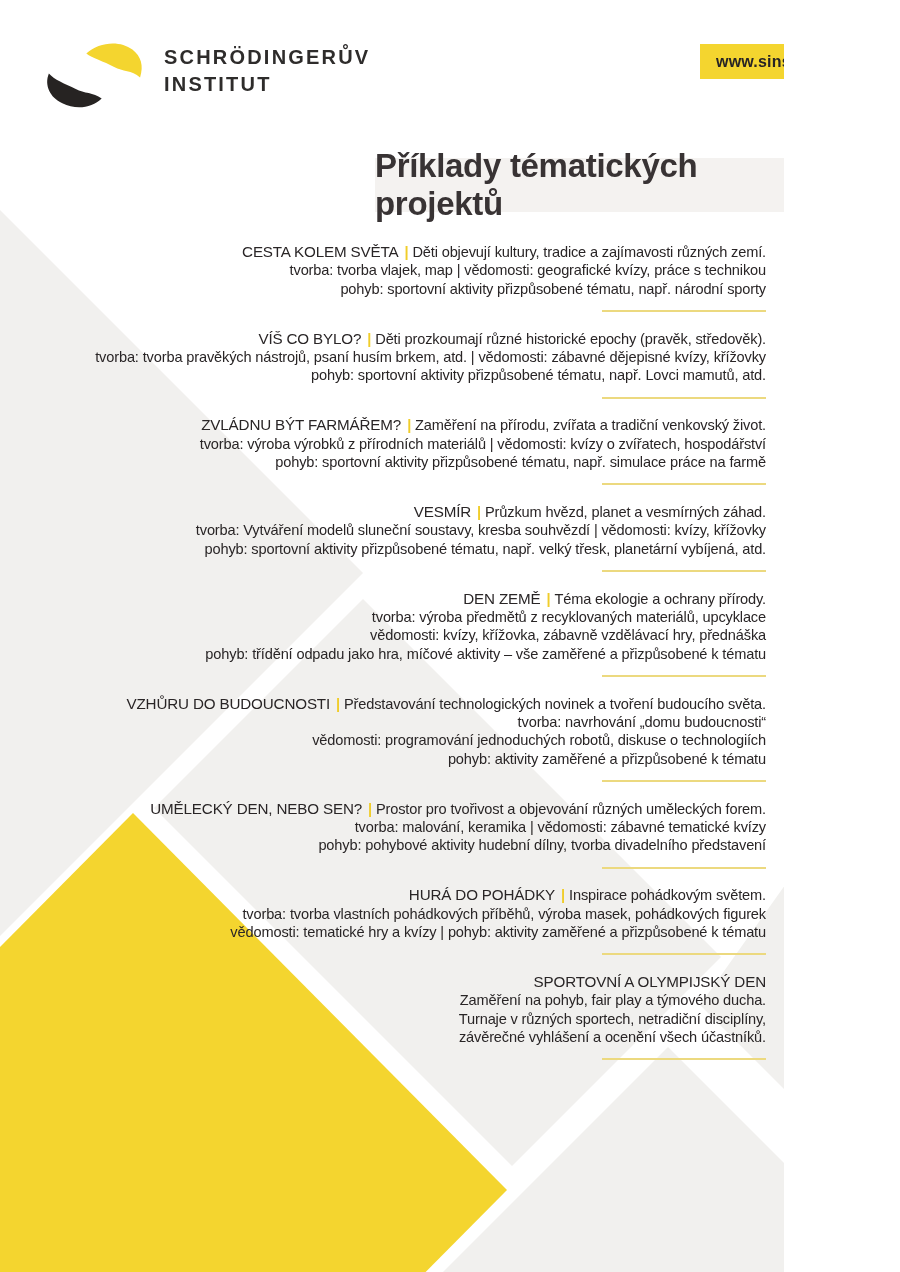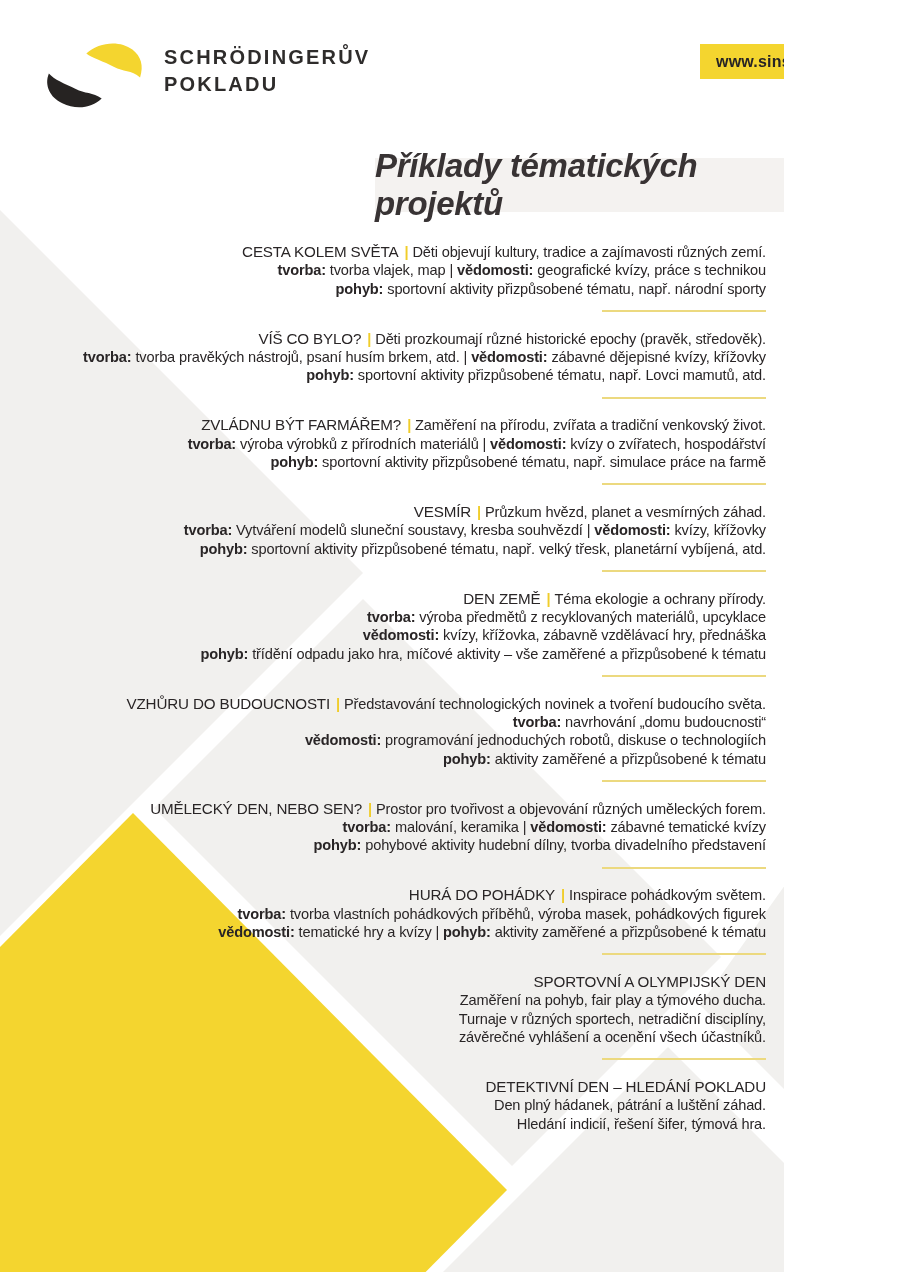--- a/index.html
+++ b/index.html
@@ -17,28 +17,28 @@
   .tile-yellow{fill:var(--yellow,#f4d52f);}
   
   .logo-wrap{position:absolute;left:38px;top:40px;z-index:2;display:flex;align-items:flex-start;}
   .logo-mark{width:112px;height:72px;}
   .logo-text{margin-left:14px;margin-top:4px;color:#2e2c2b;font-size:20px;font-weight:600;letter-spacing:2.2px;line-height:27px;}
   .url-box{position:absolute;left:700px;top:44px;width:160px;height:35px;z-index:2;
     background:var(--yellow,#f4d52f);display:flex;align-items:center;justify-content:center;
     color:#272425;font-weight:700;font-size:16px;letter-spacing:0.2px;}
   
   .title-strip{position:absolute;left:375px;top:158px;right:0;height:54px;z-index:1;
-    background:var(--strip-gray,#f4f2f0);display:flex;align-items:center;justify-content:flex-start;font-style:italic;}
+    background:var(--strip-gray,#f4f2f0);display:flex;align-items:center;justify-content:flex-start;}
   .title-strip h1{margin:0;padding-right:20px;font-size:33px;font-weight:700;color:#383334;letter-spacing:-0.3px;}
   
   .projects{position:absolute;right:18px;top:243px;width:726px;z-index:1;text-align:right;
     color:var(--text-dark,#292526);font-size:14.6px;letter-spacing:-0.15px;line-height:18.4px;}
   .line{white-space:nowrap;}
   .sec-title{font-weight:400;font-size:15.2px;}
-  .b{font-weight:700;}
+  .b{font-weight:400;}
   .pipe{color:var(--pipe-yellow,#f0cd2a);font-weight:700;padding:0 4px 0 6px;}
   .rule{display:inline-block;width:164px;height:2px;background:var(--rule-yellow,#ecd97f);
     margin-top:5px;margin-bottom:0;}
   .section{margin-bottom:13px;}
   .section.no-rule{margin-bottom:34px;}
 </style>
 </head>
 <body>
 
 <div id="page">
@@ -52,21 +52,21 @@
     <polygon class="tile-yellow" points="133,813 507,1190 133,1567 -241,1190"></polygon>
   </svg>
 
   <div class="logo-wrap">
     <svg class="logo-mark" viewBox="0 0 110 75" aria-hidden="true">
       <path fill="#f4d52f" d="M47,14 C60,2 82,0 95,10 C104,17 107,27 103,39 C94,31 85,33 76,28 C65,22 53,19 47,14 Z"></path>
       <path fill="#262322" d="M8,35 C3,47 9,60 22,66 C36,73 53,71 63,61 C54,54 45,56 36,51 C25,46 13,41 8,35 Z"></path>
     </svg>
     <div class="logo-text">
       <div>SCHRÖDINGERŮV</div>
-      <div>POKLADU</div>
+      <div>INSTITUT</div>
     </div>
   </div>
 
   <div class="url-box">
     <span>www.sinstitut.cz</span>
   </div>
 
   <div class="title-strip">
     <h1>Příklady tématických projektů</h1>
   </div>
@@ -74,20 +74,15 @@
   <div class="projects">
       <div class="section"><div class="line title-line"><span class="sec-title">CESTA KOLEM SVĚTA</span><span class="pipe">|</span><span>Děti objevují kultury, tradice a zajímavosti různých zemí.</span></div><div class="line"><span class="b">tvorba:</span><span> tvorba vlajek, map | </span><span class="b">vědomosti:</span><span> geografické kvízy, práce s technikou</span></div><div class="line"><span class="b">pohyb:</span><span> sportovní aktivity přizpůsobené tématu, např. národní sporty</span></div><div class="rule"></div></div>
       <div class="section"><div class="line title-line"><span class="sec-title">VÍŠ CO BYLO?</span><span class="pipe">|</span><span>Děti prozkoumají různé historické epochy (pravěk, středověk).</span></div><div class="line"><span class="b">tvorba:</span><span> tvorba pravěkých nástrojů, psaní husím brkem, atd. | </span><span class="b">vědomosti:</span><span> zábavné dějepisné kvízy, křížovky</span></div><div class="line"><span class="b">pohyb:</span><span> sportovní aktivity přizpůsobené tématu, např. Lovci mamutů, atd.</span></div><div class="rule"></div></div>
       <div class="section"><div class="line title-line"><span class="sec-title">ZVLÁDNU BÝT FARMÁŘEM?</span><span class="pipe">|</span><span>Zaměření na přírodu, zvířata a tradiční venkovský život.</span></div><div class="line"><span class="b">tvorba:</span><span> výroba výrobků z přírodních materiálů | </span><span class="b">vědomosti:</span><span> kvízy o zvířatech, hospodářství</span></div><div class="line"><span class="b">pohyb:</span><span> sportovní aktivity přizpůsobené tématu, např. simulace práce na farmě</span></div><div class="rule"></div></div>
       <div class="section"><div class="line title-line"><span class="sec-title">VESMÍR</span><span class="pipe">|</span><span>Průzkum hvězd, planet a vesmírných záhad.</span></div><div class="line"><span class="b">tvorba:</span><span> Vytváření modelů sluneční soustavy, kresba souhvězdí | </span><span class="b">vědomosti:</span><span> kvízy, křížovky</span></div><div class="line"><span class="b">pohyb:</span><span> sportovní aktivity přizpůsobené tématu, např. velký třesk, planetární vybíjená, atd.</span></div><div class="rule"></div></div>
       <div class="section"><div class="line title-line"><span class="sec-title">DEN ZEMĚ</span><span class="pipe">|</span><span>Téma ekologie a ochrany přírody.</span></div><div class="line"><span class="b">tvorba:</span><span> výroba předmětů z recyklovaných materiálů, upcyklace</span></div><div class="line"><span class="b">vědomosti:</span><span> kvízy, křížovka, zábavně vzdělávací hry, přednáška</span></div><div class="line"><span class="b">pohyb:</span><span> třídění odpadu jako hra, míčové aktivity – vše zaměřené a přizpůsobené k tématu</span></div><div class="rule"></div></div>
       <div class="section"><div class="line title-line"><span class="sec-title">VZHŮRU DO BUDOUCNOSTI</span><span class="pipe">|</span><span>Představování technologických novinek a tvoření budoucího světa.</span></div><div class="line"><span class="b">tvorba:</span><span> navrhování „domu budoucnosti“</span></div><div class="line"><span class="b">vědomosti:</span><span> programování jednoduchých robotů, diskuse o technologiích</span></div><div class="line"><span class="b">pohyb:</span><span> aktivity zaměřené a přizpůsobené k tématu</span></div><div class="rule"></div></div>
       <div class="section"><div class="line title-line"><span class="sec-title">UMĚLECKÝ DEN, NEBO SEN?</span><span class="pipe">|</span><span>Prostor pro tvořivost a objevování různých uměleckých forem.</span></div><div class="line"><span class="b">tvorba:</span><span> malování, keramika | </span><span class="b">vědomosti:</span><span> zábavné tematické kvízy</span></div><div class="line"><span class="b">pohyb:</span><span> pohybové aktivity hudební dílny, tvorba divadelního představení</span></div><div class="rule"></div></div>
       <div class="section"><div class="line title-line"><span class="sec-title">HURÁ DO POHÁDKY</span><span class="pipe">|</span><span>Inspirace pohádkovým světem.</span></div><div class="line"><span class="b">tvorba:</span><span> tvorba vlastních pohádkových příběhů, výroba masek, pohádkových figurek</span></div><div class="line"><span class="b">vědomosti:</span><span> tematické hry a kvízy | </span><span class="b">pohyb:</span><span> aktivity zaměřené a přizpůsobené k tématu</span></div><div class="rule"></div></div>
       <div class="section"><div class="line title-line"><span class="sec-title">SPORTOVNÍ A OLYMPIJSKÝ DEN</span></div><div class="line"><span>Zaměření na pohyb, fair play a týmového ducha.</span></div><div class="line"><span>Turnaje v různých sportech, netradiční disciplíny,</span></div><div class="line"><span>závěrečné vyhlášení a ocenění všech účastníků.</span></div><div class="rule"></div></div>
-      <div class="section no-rule">
-        <div class="line title-line"><span class="sec-title">DETEKTIVNÍ DEN – HLEDÁNÍ POKLADU</span></div>
-        <div class="line"><span>Den plný hádanek, pátrání a luštění záhad.</span></div>
-        <div class="line"><span>Hledání indicií, řešení šifer, týmová hra.</span></div>
-      </div>
     </div>
 
 </div>
 
 </body></html>

